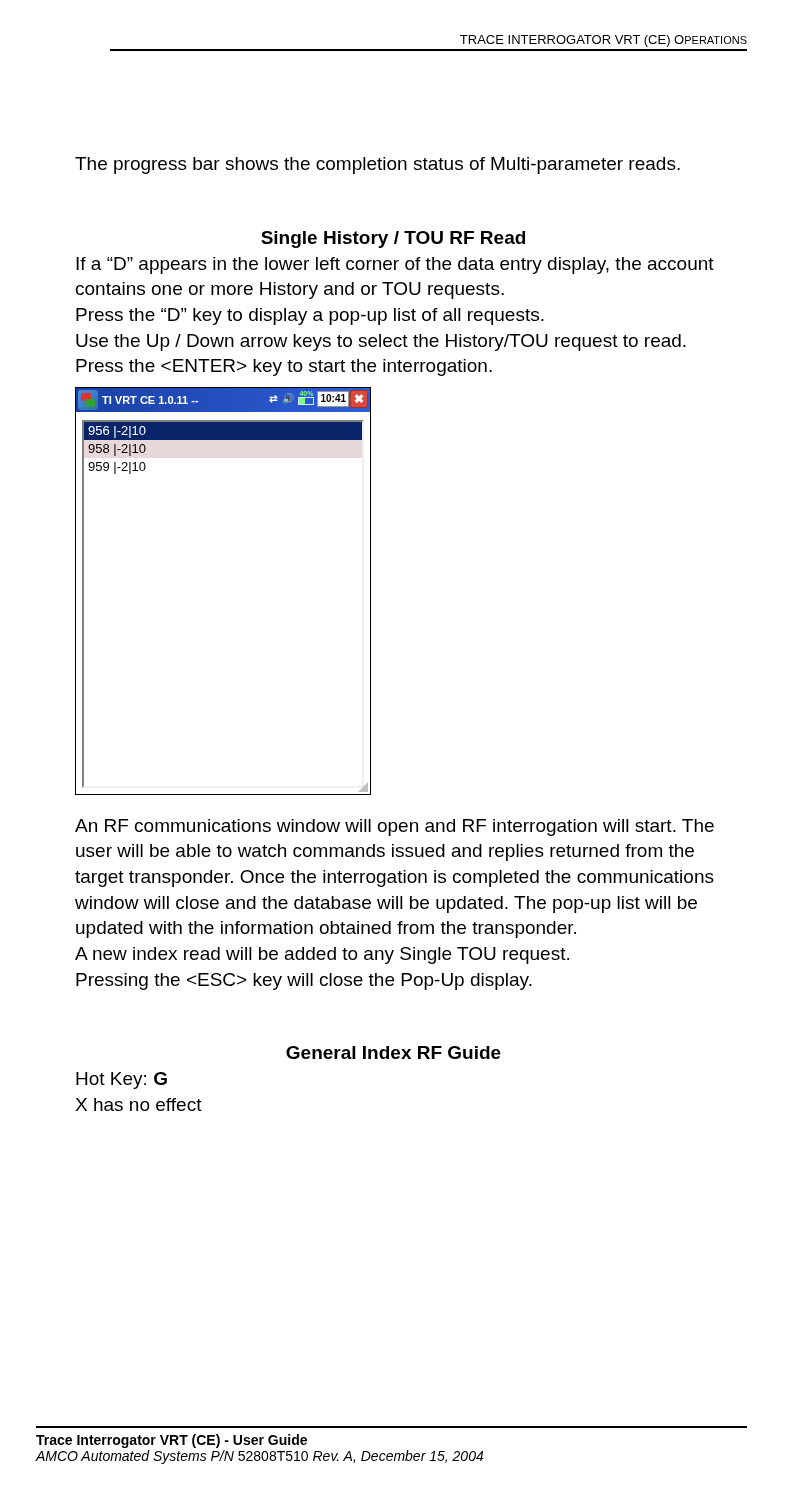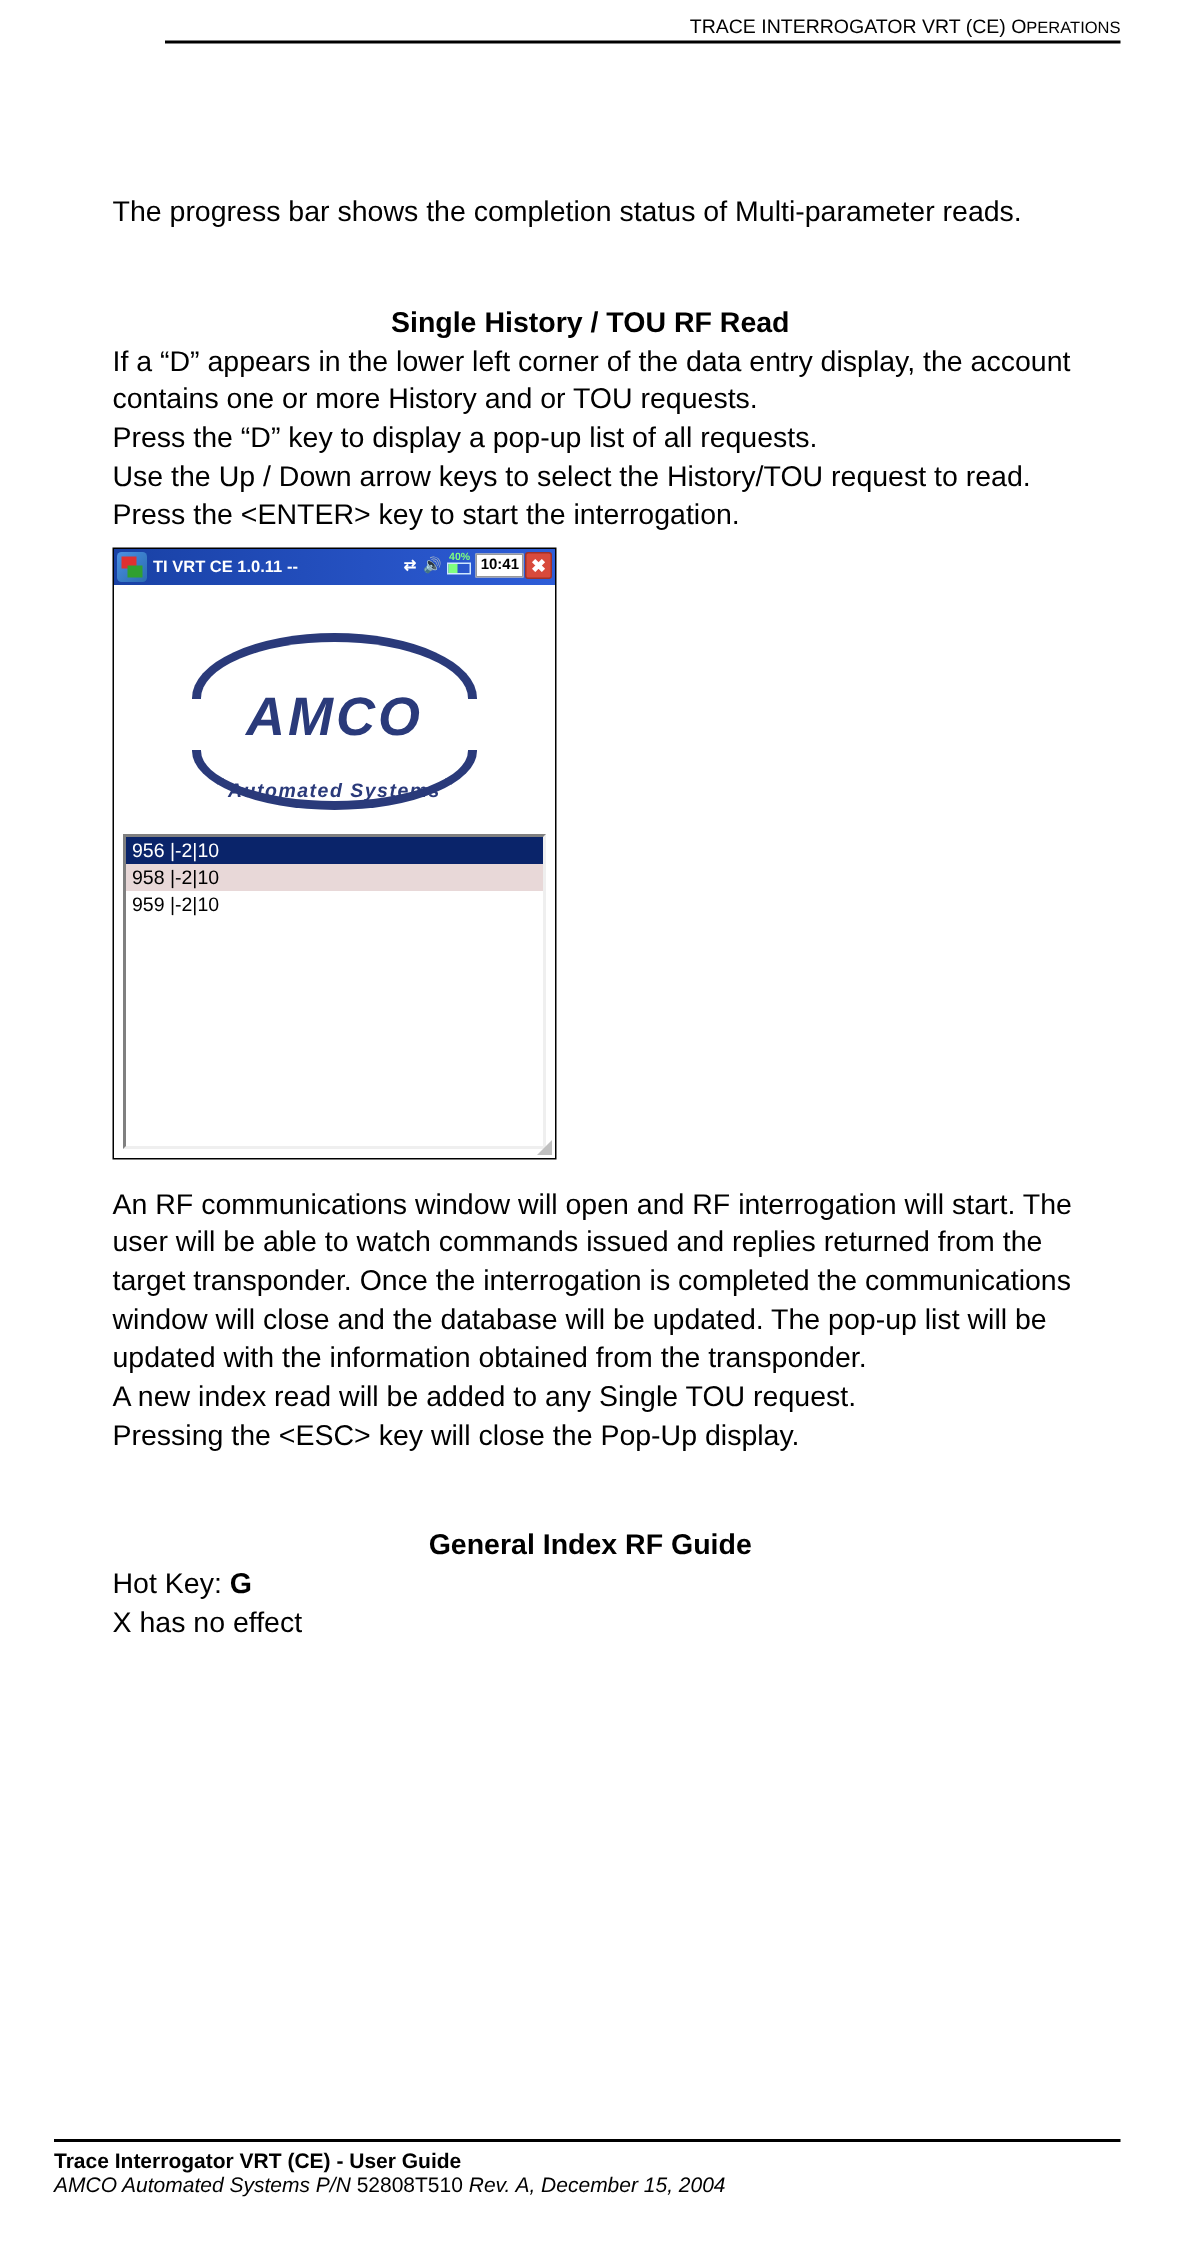--- a/index.html
+++ b/index.html
@@ -7,21 +7,21 @@
       font-family: Arial, sans-serif;
       width: 787px;
       height: 1498px;
       background: white;
       position: relative;
     }
     .page-content {
       padding: 0 40px 0 40px;
     }
     .header-region {
-      padding-top: 10px;
+      padding-top: 32px;
       padding-right: 0px;
     }
     .header-text {
       text-align: right;
       font-size: 13px;
       font-variant: small-caps;
       font-family: Arial, sans-serif;
       padding-right: 0;
     }
     .header-rule {
@@ -57,21 +57,20 @@
     .hotkey-line .bold { font-weight: bold; }
     
     .screenshot-outer {
       margin-top: 8px;
       border: 1px solid black;
       width: 296px;
       height: 408px;
       background: #fff;
       display: flex;
       flex-direction: column;
-      gap: 16px;
     }
     .shot-titlebar {
       height: 24px;
       background: linear-gradient(to right, #1941a5, #2e5dd8);
       display: flex;
       align-items: center;
       font-family: Tahoma, sans-serif;
       color: white;
       font-size: 11px;
       font-weight: bold;
@@ -329,28 +328,20 @@
             <span class="shot-battery-pct">40%</span>
             <span class="shot-battery-body">
                 <span class="shot-battery-fill"></span>
               </span>
           </span>
           <span class="shot-clock">10:41</span>
           <span class="shot-close">✖</span>
         </div>
       </div>
       <div class="shot-body">
-        <div class="shot-logo-area">
-          <div class="logo-wrap">
-            <div class="logo-swoop-top"></div>
-            <div class="logo-center">AMCO</div>
-            <div class="logo-swoop-bot"></div>
-            <div class="logo-sub">Automated Systems</div>
-          </div>
-        </div>
         <div class="shot-list">
           <div class="shot-list-row selected">956 |-2|10</div>
           <div class="shot-list-row alt">958 |-2|10</div>
           <div class="shot-list-row">959 |-2|10</div>
         </div>
       </div>
       <div class="shot-resize"></div>
     </div>
 
     <div class="after-shot-spacer"></div>

